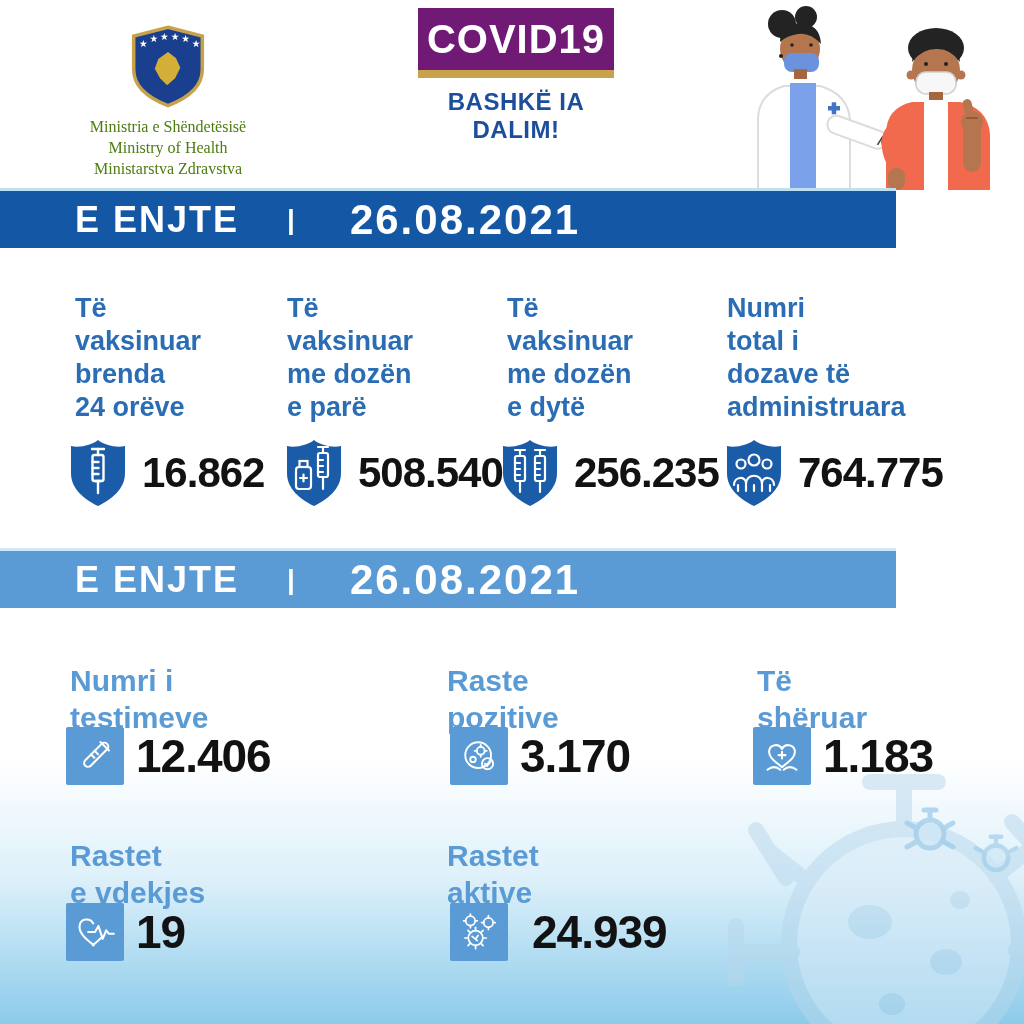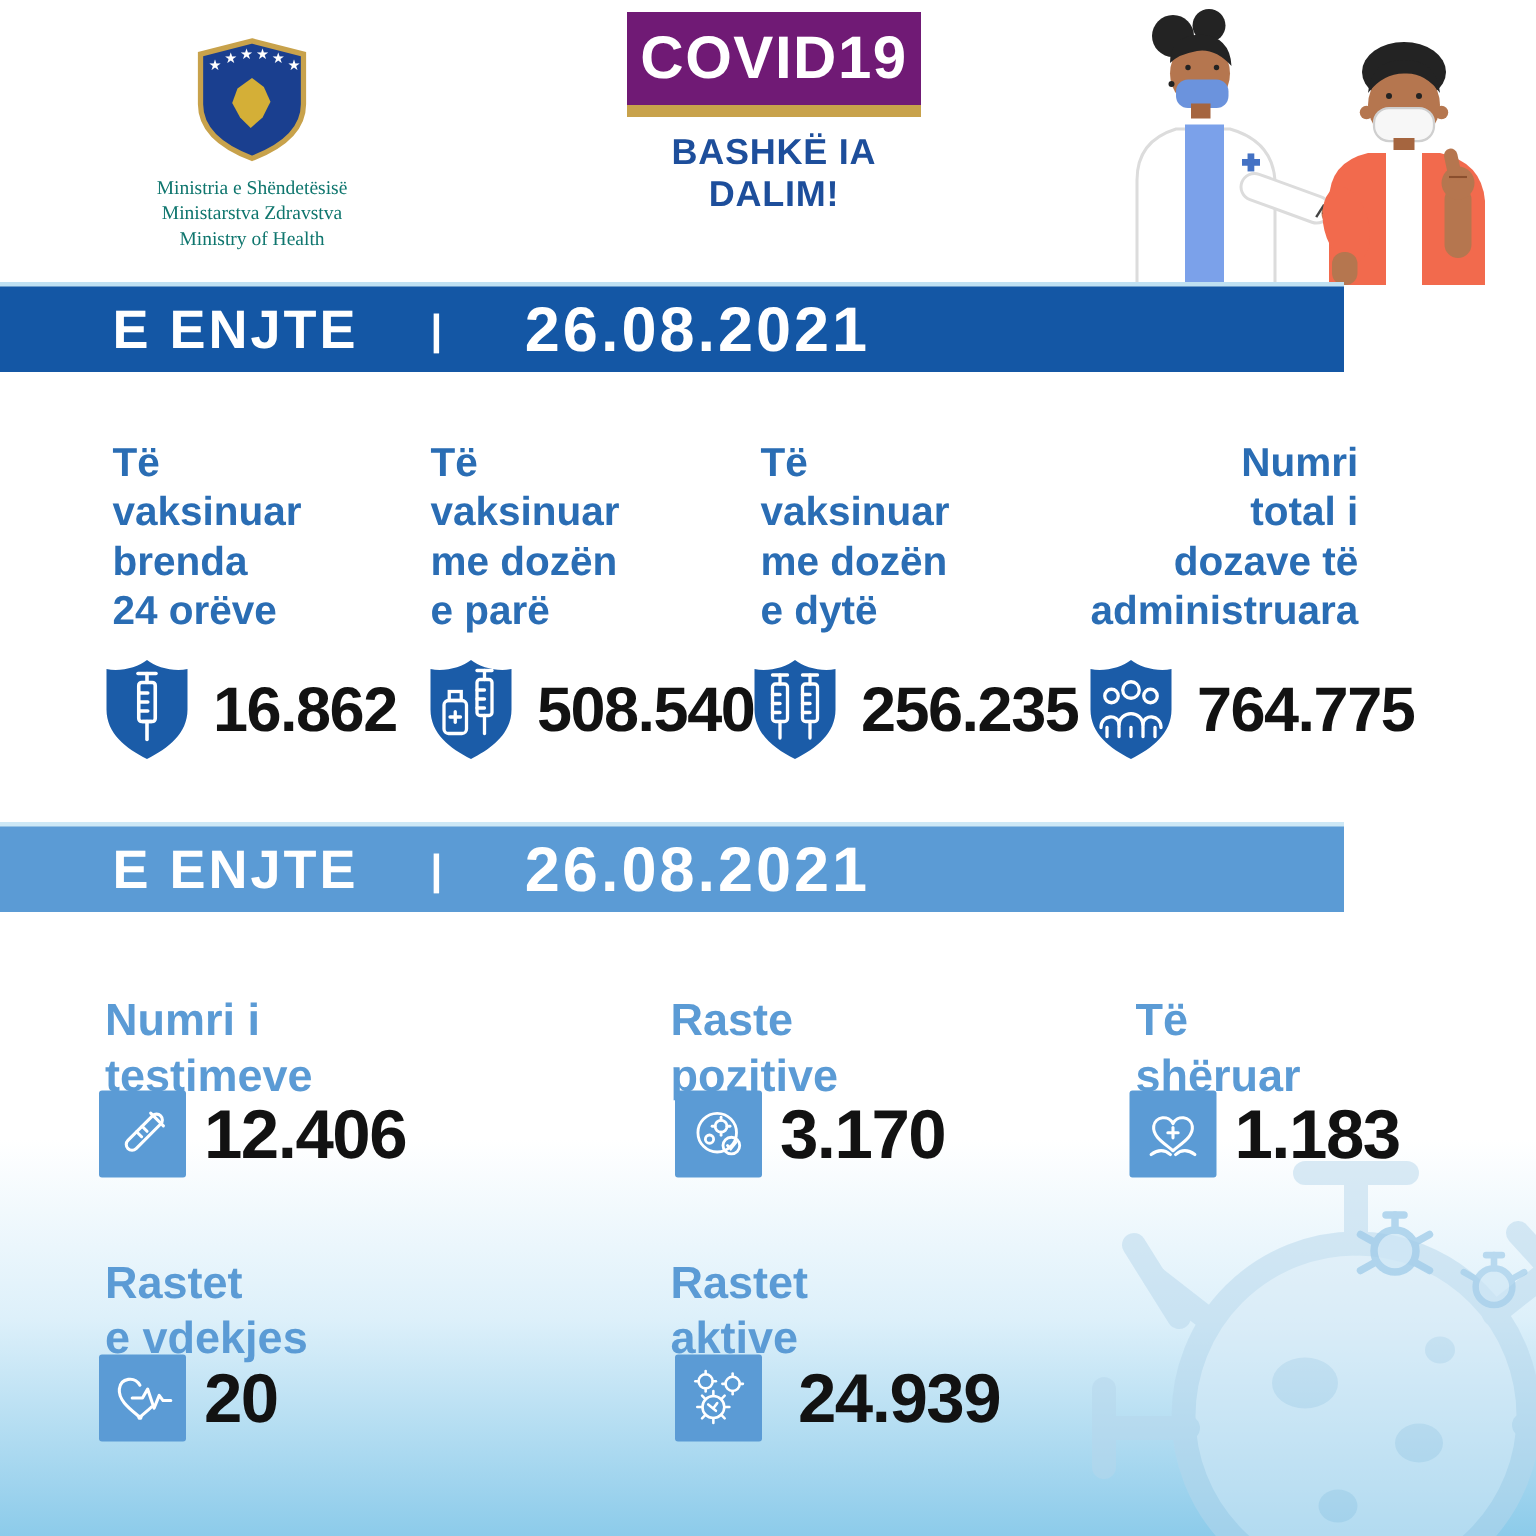--- a/index.html
+++ b/index.html
@@ -11,21 +11,21 @@
   
   .bottom-gradient{
     position:absolute;left:0;top:760px;width:1024px;height:264px;
     background:linear-gradient(180deg, rgba(214,238,249,0) 0%, #ddf0fa 45%, #8ccbea 100%);
   }
   
   .ministry{position:absolute;left:48px;top:22px;width:240px;text-align:center;}
   .ministry svg{display:block;margin:0 auto;}
   .ministry-text{
     margin-top:6px;font-family:"Liberation Serif", serif;
-    font-size:13px;line-height:1.32;color:#0f766e;
+    font-size:16px;line-height:1.32;color:#4d7c0f;
   }
   .campaign{position:absolute;left:418px;top:8px;width:196px;text-align:center;}
   .campaign-box{
     background:#701a75;color:#ffffff;height:62px;display:flex;
     align-items:center;justify-content:center;
     font-size:40px;font-weight:bold;letter-spacing:1px;
   }
   .campaign-goldline{height:8px;background:#c8a24b;}
   .campaign-slogan{
     margin-top:10px;color:#1d4e9b;font-size:24px;font-weight:bold;letter-spacing:.5px;
@@ -129,22 +129,22 @@
           <text x="29" y="23">★</text>
           <text x="41" y="20">★</text>
         <text x="53" y="20">★</text>
           <text x="65" y="23">★</text>
           <text x="77" y="28">★</text>
       </g>
       <path d="M50 34 L59 41 L64 52 L58 64 L49 72 L41 64 L35 53 L39 42 Z" fill="#d4af37"></path>
     </svg>
     <div class="ministry-text">
       <div>Ministria e Shëndetësisë</div>
+      <div>Ministry of Health</div>
       <div>Ministarstva Zdravstva</div>
-      <div>Ministry of Health</div>
     </div>
   </div>
 
   <div class="campaign">
     <div class="campaign-box">COVID19</div>
     <div class="campaign-goldline"></div>
     <div class="campaign-slogan">BASHKË IA DALIM!</div>
   </div>
 
   <svg class="hero" viewBox="0 0 322 188">
@@ -211,21 +211,21 @@
 brenda
 24 orëve</div>
   <div class="stat-label lbl-dark" style="left:287px;top:292px;">Të
 vaksinuar
 me dozën
 e parë</div>
   <div class="stat-label lbl-dark" style="left:507px;top:292px;">Të
 vaksinuar
 me dozën
 e dytë</div>
-  <div class="stat-label lbl-dark" style="left:727px;top:292px;text-align:right;">Numri
+  <div class="stat-label lbl-dark" style="left:727px;top:292px;">Numri
 total i
 dozave të
 administruara</div>
 
   <div class="stat-row" style="left:66px;top:437px;">
     <svg class="shield-icon" viewBox="0 0 64 72">
       <path d="M32 3 C38 8 50 11 59 9 L59 36 C59 52 46 62 32 69 C18 62 5 52 5 36 L5 9 C14 11 26 8 32 3 Z" fill="#1b5ca8"></path>
       <g stroke="#ffffff" stroke-width="2.4" fill="none" stroke-linecap="round">
         <line x1="26" y1="12" x2="38" y2="12"></line>
           <line x1="32" y1="12" x2="32" y2="18"></line>
@@ -372,21 +372,21 @@
   <div class="stat-row" style="left:66px;top:903px;">
     <div class="sq-icon">
       <svg width="48" height="48" viewBox="0 0 56 56">
         <g stroke="#ffffff" stroke-width="2.4" fill="none" stroke-linecap="round" stroke-linejoin="round">
           <path d="M26 18 C22 11 11 12 10 21 C9 30 19 37 26 43 C29 40 32 38 35 35"></path>
           <path d="M20 28 L28 28 L32 21 L37 36 L41 26 L44 30 L50 30"></path>
           <circle cx="26" cy="43" r="0.8"></circle>
         </g>
       </svg>
     </div>
-    <span class="stat-value val-c">20</span>
+    <span class="stat-value val-c">19</span>
   </div>
 
   <div class="stat-row" style="left:450px;top:903px;gap:12px;">
     <div class="sq-icon">
       <svg width="48" height="48" viewBox="0 0 56 56">
         <g stroke="#ffffff" stroke-width="2" fill="none" stroke-linecap="round">
           <circle cx="24" cy="35" r="8.5"></circle>
           <line x1="24" y1="26.5" x2="24" y2="22.5"></line>
             <line x1="24" y1="43.5" x2="24" y2="47.5"></line>
           <line x1="15.5" y1="35" x2="11.5" y2="35"></line>

